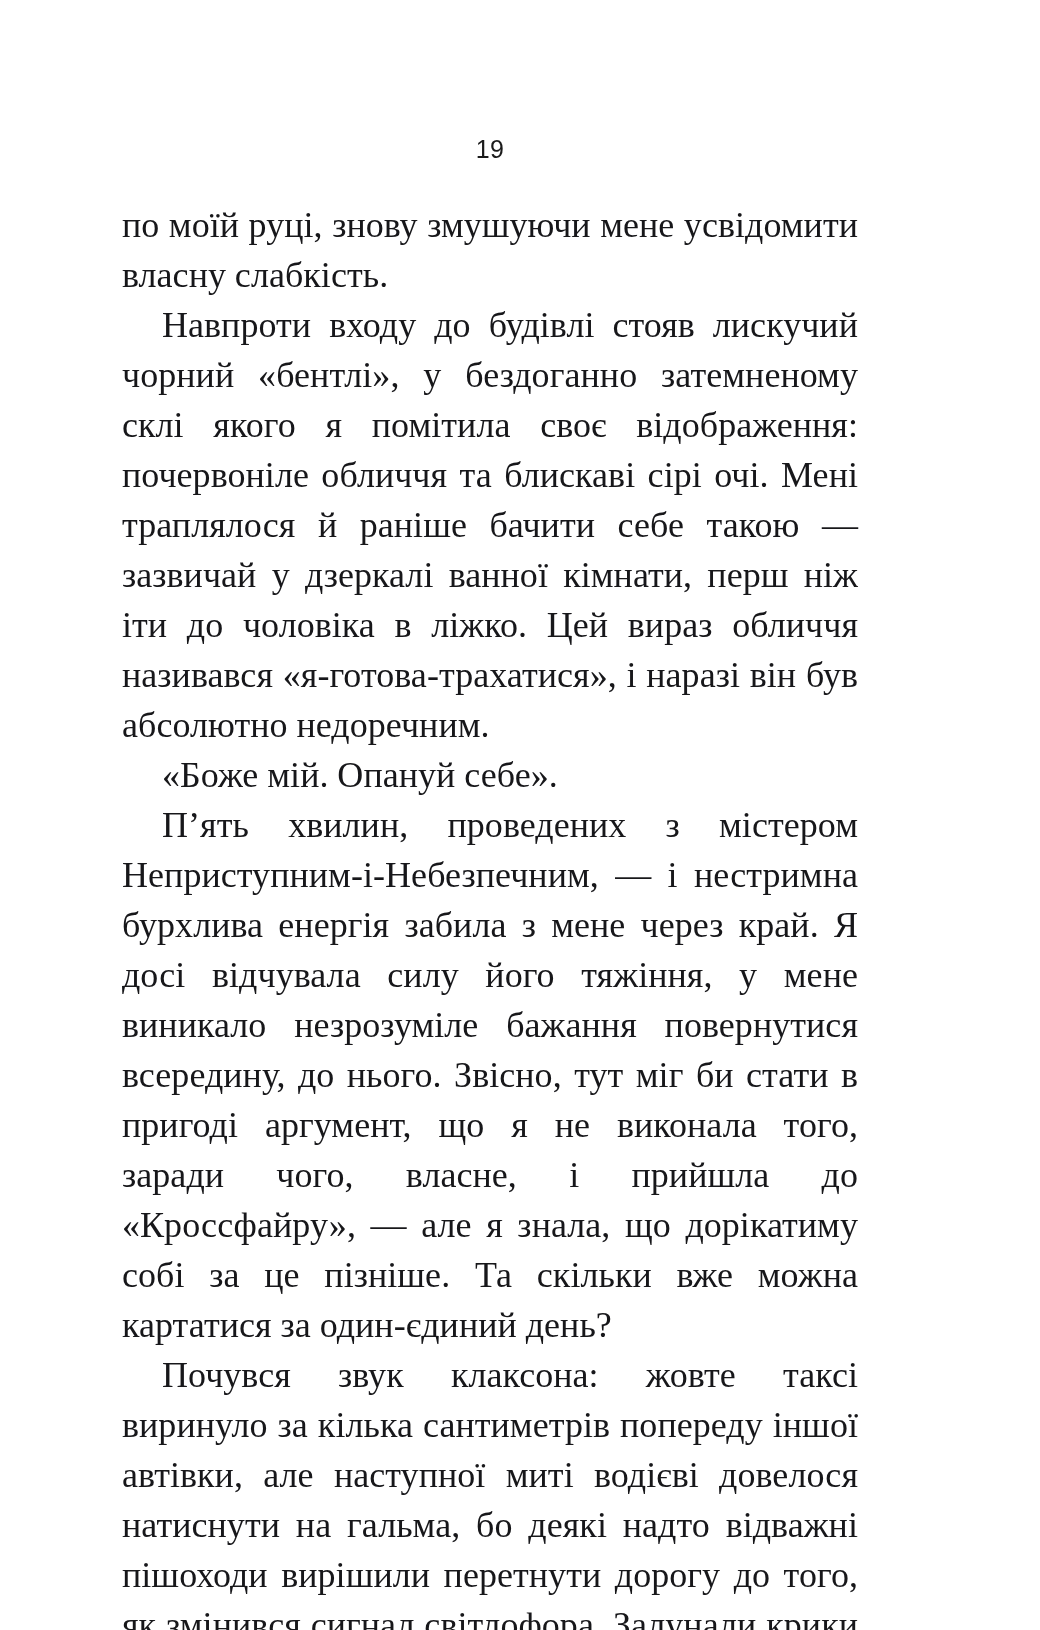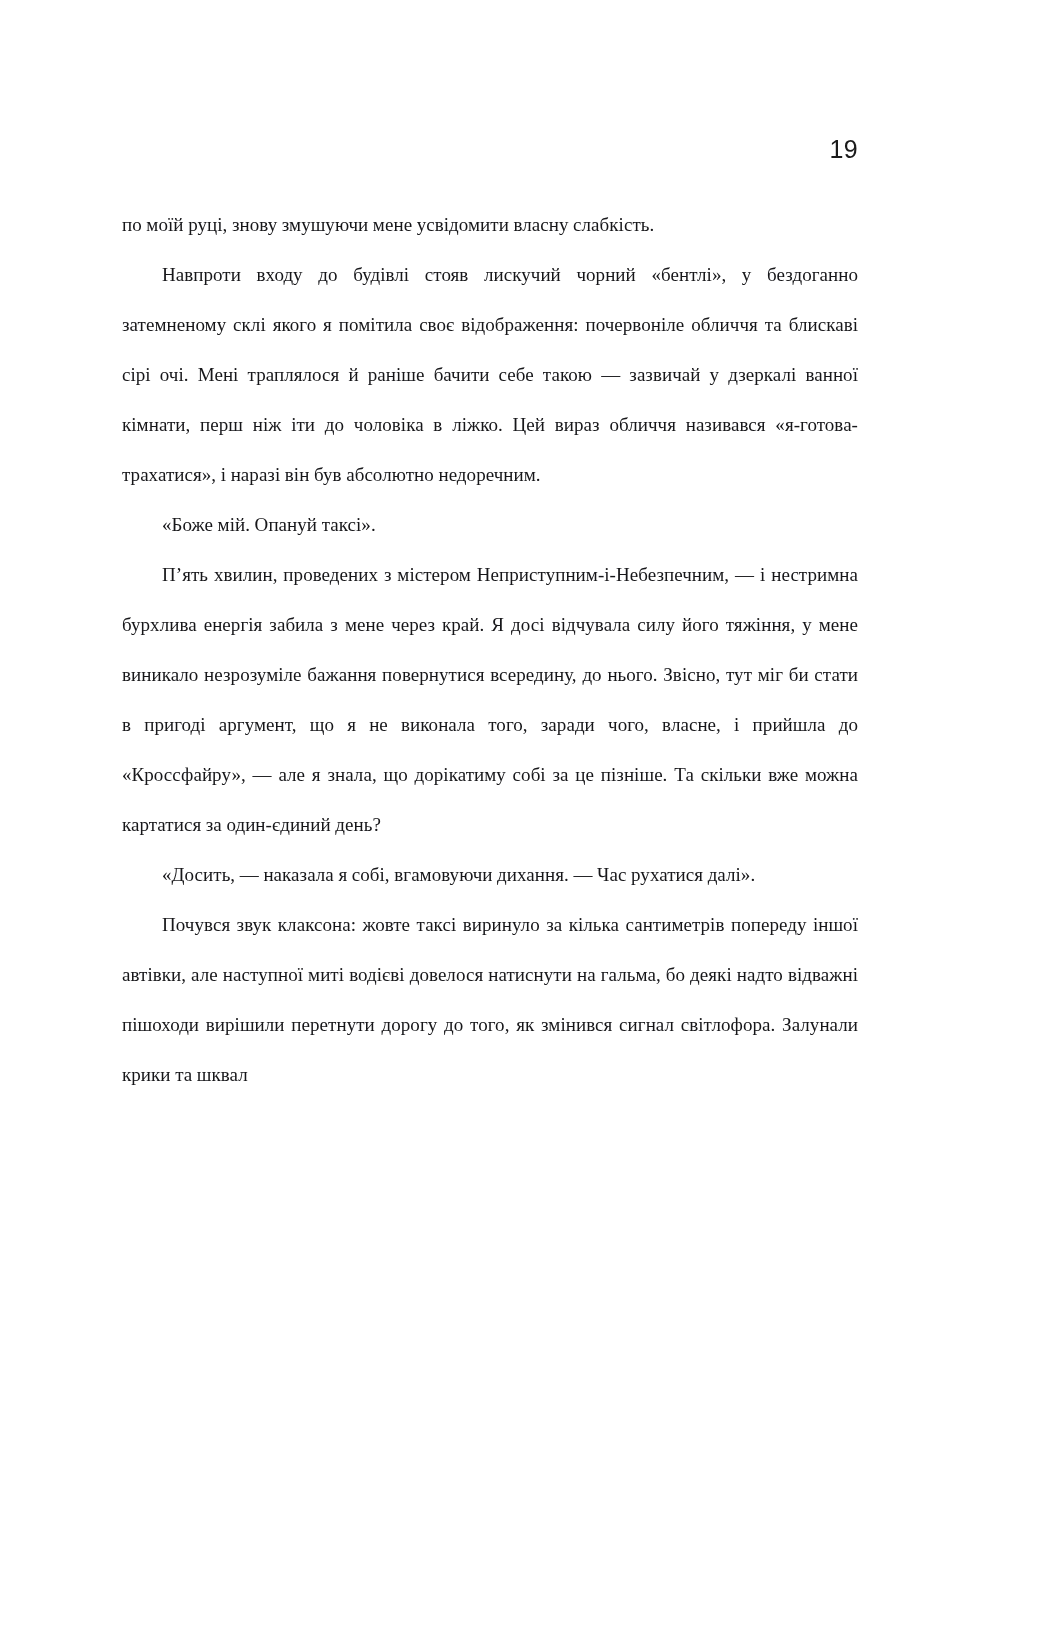--- a/index.html
+++ b/index.html
@@ -24,21 +24,21 @@
   }
 
   
   .folio-bar {
     position: absolute;
     top: 132px;
     left: 122px;
     width: 736px;
     height: 34px;
     display: flex;
-    justify-content: flex-end;
+    justify-content: center;
     align-items: center;
   }
 
   .folio {
     font-family: "Liberation Sans", "DejaVu Sans", sans-serif;
     font-size: 25px;
     line-height: 1;
     color: #1b1b1b;
     letter-spacing: 0.4px;
     -webkit-font-smoothing: antialiased;
@@ -47,21 +47,21 @@
   
   .textblock {
     position: absolute;
     top: 200px;
     left: 122px;
     width: 736px;
   }
 
   .para {
     margin: 0;
-    font-size: 19px;
+    font-size: 36px;
     line-height: 50px;
     color: #17171a;
     text-align: justify;
     text-justify: inter-word;
     word-spacing: -0.2px;
     letter-spacing: 0.05px;
     hyphens: manual;
     -webkit-hyphens: manual;
   }
 
@@ -85,19 +85,18 @@
 
 <div class="page">
 
   <div class="folio-bar">
     <span class="folio">19</span>
   </div>
 
   <div class="textblock">
     <p class="para flush">по моїй руці, знову змушуючи мене усвідомити власну слабкість.</p>
     <p class="para indent flush">Навпроти входу до будівлі стояв лискучий чорний «бентлі», у бездоганно затемненому склі якого я помітила своє відображення: почервоніле обличчя та блискаві сірі очі. Мені траплялося й раніше бачити себе такою — зазвичай у дзеркалі ванної кімнати, перш ніж іти до чоловіка в ліжко. Цей вираз обличчя називався «я-готова-трахатися», і наразі він був абсолютно недоречним.</p>
-    <p class="para indent flush">«Боже мій. Опануй таксі».</p>
+    <p class="para indent flush">«Боже мій. Опануй себе».</p>
     <p class="para indent flush">П’ять хвилин, проведених з містером Неприступним-і-Небезпечним, — і нестримна бурхлива енергія забила з мене через край. Я досі відчувала силу його тяжіння, у мене виникало незрозуміле бажання повернутися всередину, до нього. Звісно, тут міг би стати в пригоді аргумент, що я не виконала того, заради чого, власне, і прийшла до «Кроссфайру», — але я знала, що дорікатиму собі за це пізніше. Та скільки вже можна картатися за один-єдиний день?</p>
-    <p class="para indent flush">«Досить, — наказала я собі, вгамовуючи дихання. — Час рухатися далі».</p>
     <p class="para indent flush">Почувся звук клаксона: жовте таксі виринуло за кілька сантиметрів попереду іншої автівки, але наступної миті водієві довелося натиснути на гальма, бо деякі надто відважні пішоходи вирішили перетнути дорогу до того, як змінився сигнал світлофора. Залунали крики та шквал</p>
   </div>
 
 </div>
 
 </body></html>

